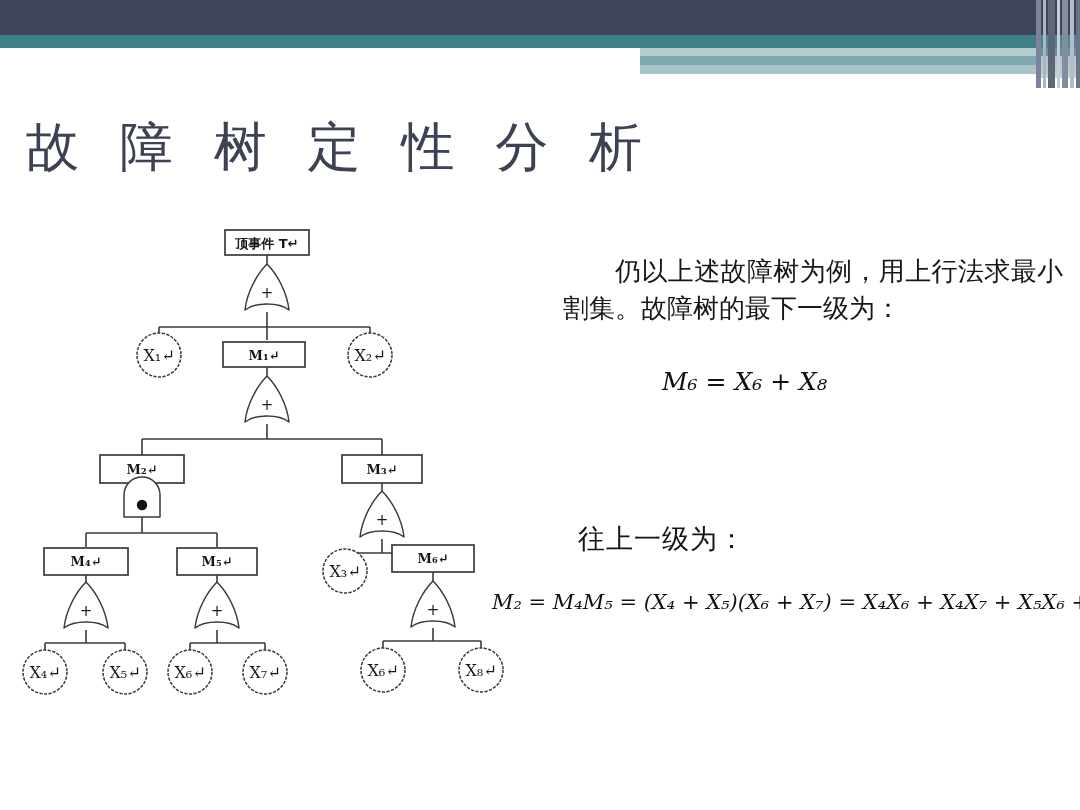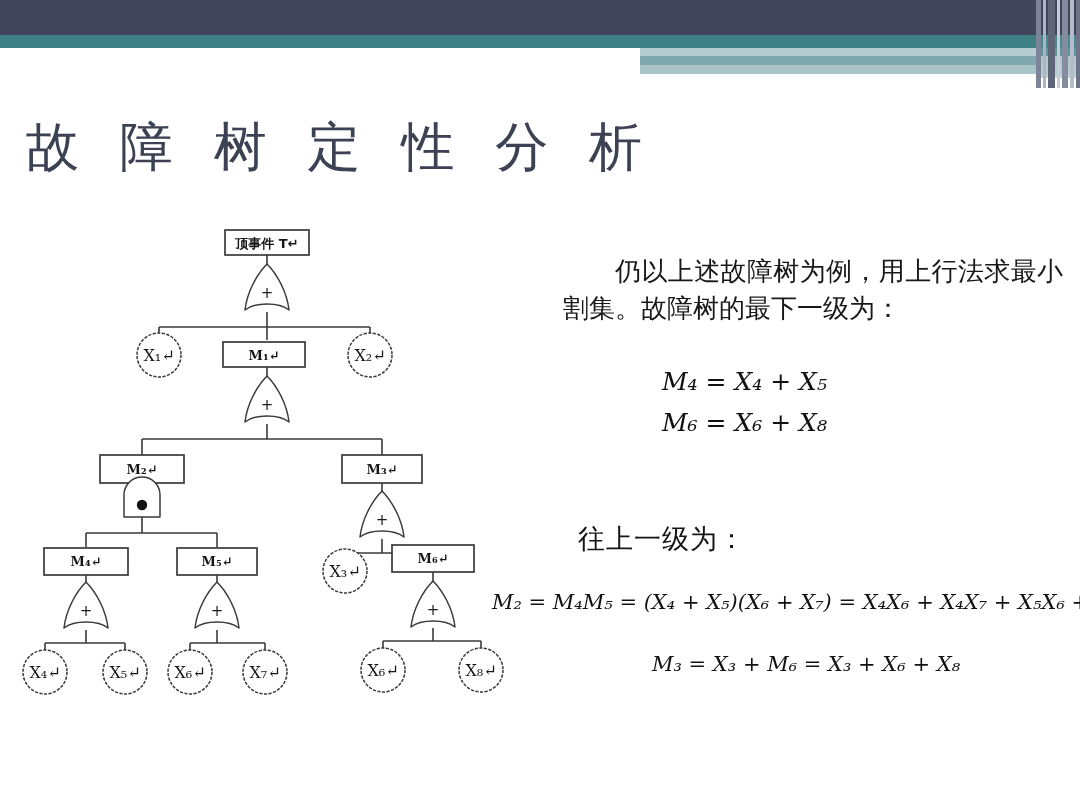--- a/index.html
+++ b/index.html
@@ -261,22 +261,20 @@
           <circle cx="469" cy="455" r="22" fill="#fff" stroke="#3a3a3a" stroke-width="1.5" stroke-dasharray="3.2 1.4"></circle>
           <text x="469" y="461" text-anchor="middle">X₈↵</text>
         </g>
       </g>
     </svg>
   </div>
 
   <div id="para">仍以上述故障树为例，用上行法求最小割集。故障树的最下一级为：</div>
 
   <div class="eqblock eq-lvl1">
-    <span class="row">M₄ = X₄ + X₅</span>
     <span class="row">M₆ = X₆ + X₈</span>
   </div>
 
   <div id="subhead">往上一级为：</div>
 
   <div class="eqblock eq-m2">M₂ = M₄M₅ = (X₄ + X₅)(X₆ + X₇) = X₄X₆ + X₄X₇ + X₅X₆ + X₅X₇</div>
-  <div class="eqblock eq-m3">M₃ = X₃ + M₆ = X₃ + X₆ + X₈</div>
 
 </div>
 
 </body></html>

